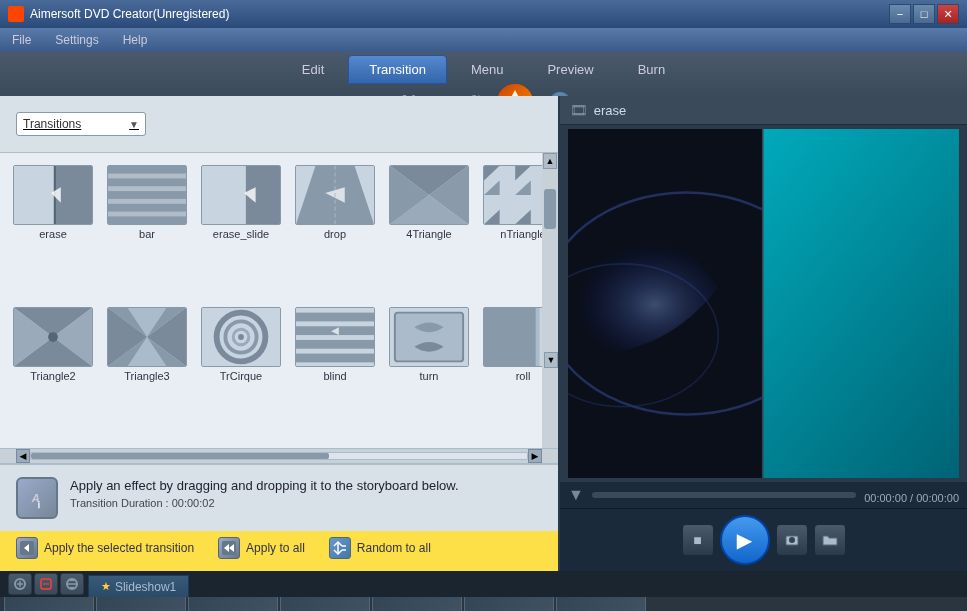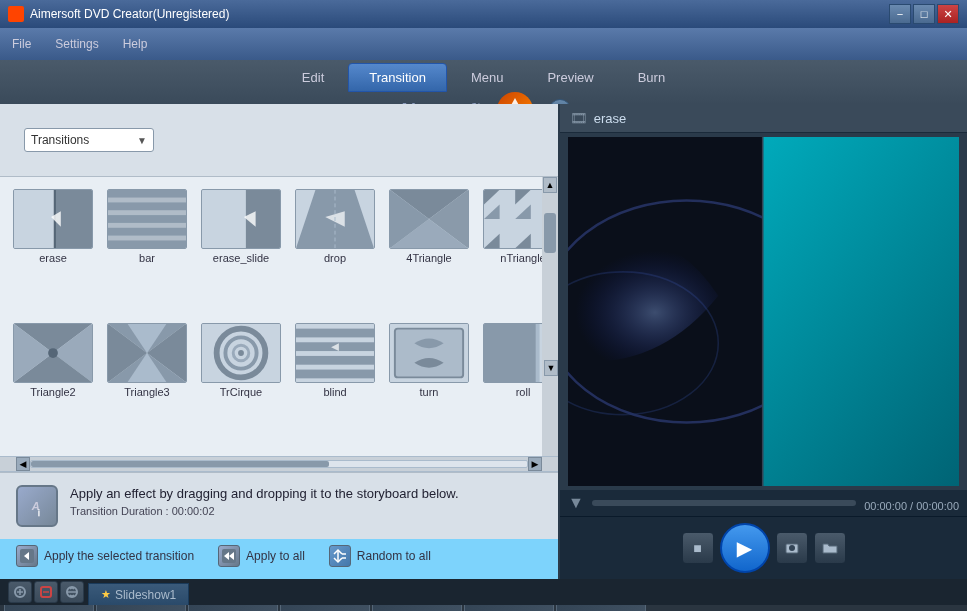--- a/index.html
+++ b/index.html
@@ -22,21 +22,21 @@
     .tb-btn {
       width: 22px; height: 20px; background: linear-gradient(to bottom, #6a8ab0, #4a6a90);
       border: 1px solid #2a4a70; color: white; font-size: 11px; cursor: pointer;
       display: flex; align-items: center; justify-content: center;
     }
     .tb-btn.close { background: linear-gradient(to bottom, #cc4444, #aa2222); }
 
     
     .menu-bar {
       background: linear-gradient(to bottom, #5a7aaa, #3a5a8a);
-      height: 32px;
+      height: 24px;
       display: flex;
       align-items: center;
       gap: 16px;
       padding: 0 8px;
     }
     .menu-item { color: #ccd; font-size: 12px; cursor: pointer; padding: 2px 4px; }
 
     
     .toolbar {
       background: linear-gradient(to bottom, #4a5a6a, #3a4a5a);
@@ -87,23 +87,24 @@
     .left-panel {
       width: 560px;
       background: #e8eef4;
       display: flex;
       flex-direction: column;
       border-right: 2px solid #2a3a4a;
     }
 
     
     .transitions-dropdown-bar {
-      padding: 24px;
+      padding: 16px;
       background: #d8e0e8;
       border-bottom: 1px solid #b0bcc8;
+      text-decoration: underline;
     }
     .transitions-dropdown {
       display: flex;
       align-items: center;
       background: white;
       border: 1px solid #8899aa;
       border-radius: 3px;
       width: 130px;
       height: 24px;
       padding: 0 6px;
@@ -205,21 +206,21 @@
       border-radius: 6px;
       display: flex; align-items: center; justify-content: center;
       font-size: 20px; color: white; font-weight: bold; flex-shrink: 0;
     }
     .info-text { flex: 1; }
     .info-main { font-weight: normal; color: #223; font-size: 13px; line-height: 1.4; }
     .info-sub { color: #445; font-size: 11px; margin-top: 2px; }
 
     
     .action-bar {
-      background: #7dd3fc;
+      background: #fde047;
       padding: 6px 16px 12px;
       display: flex;
       gap: 24px;
       align-items: center;
     }
     .action-btn {
       display: flex; align-items: center; gap: 6px;
       color: #334; font-size: 12px; cursor: pointer;
     }
     .action-btn-icon {

